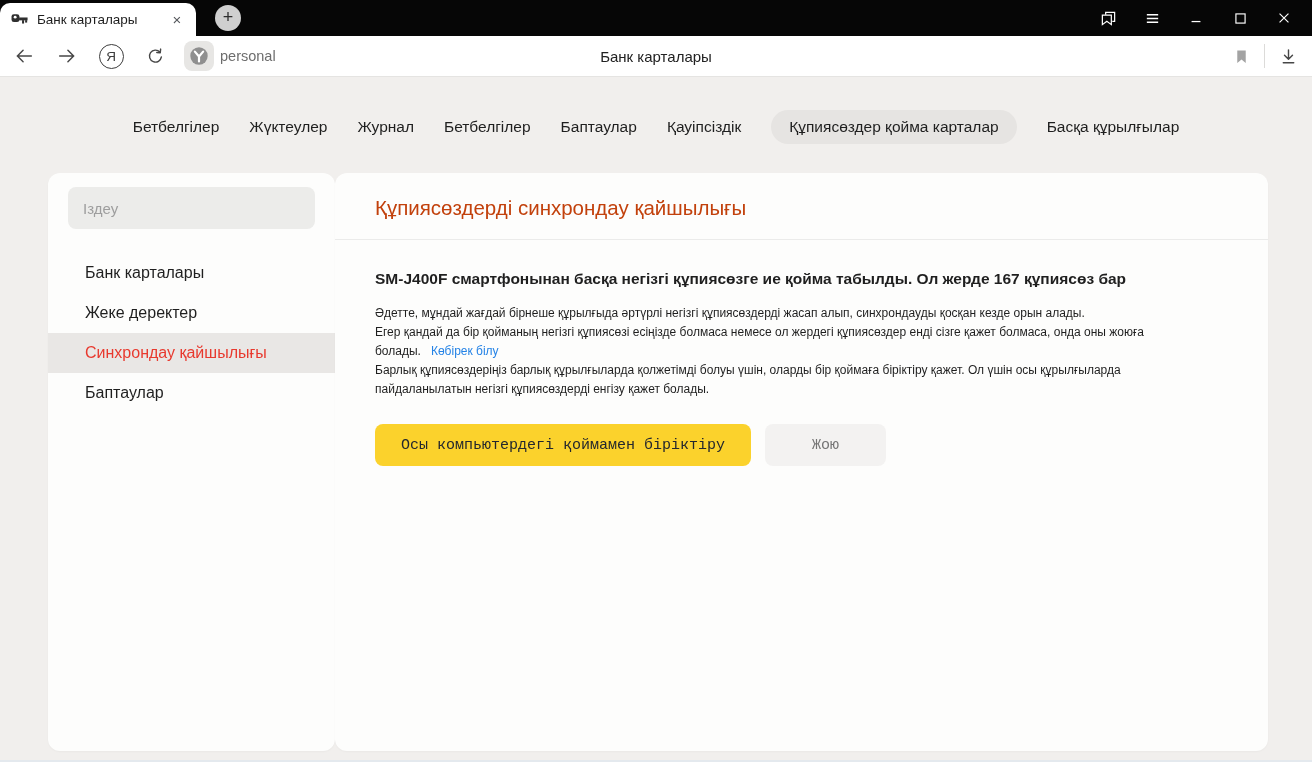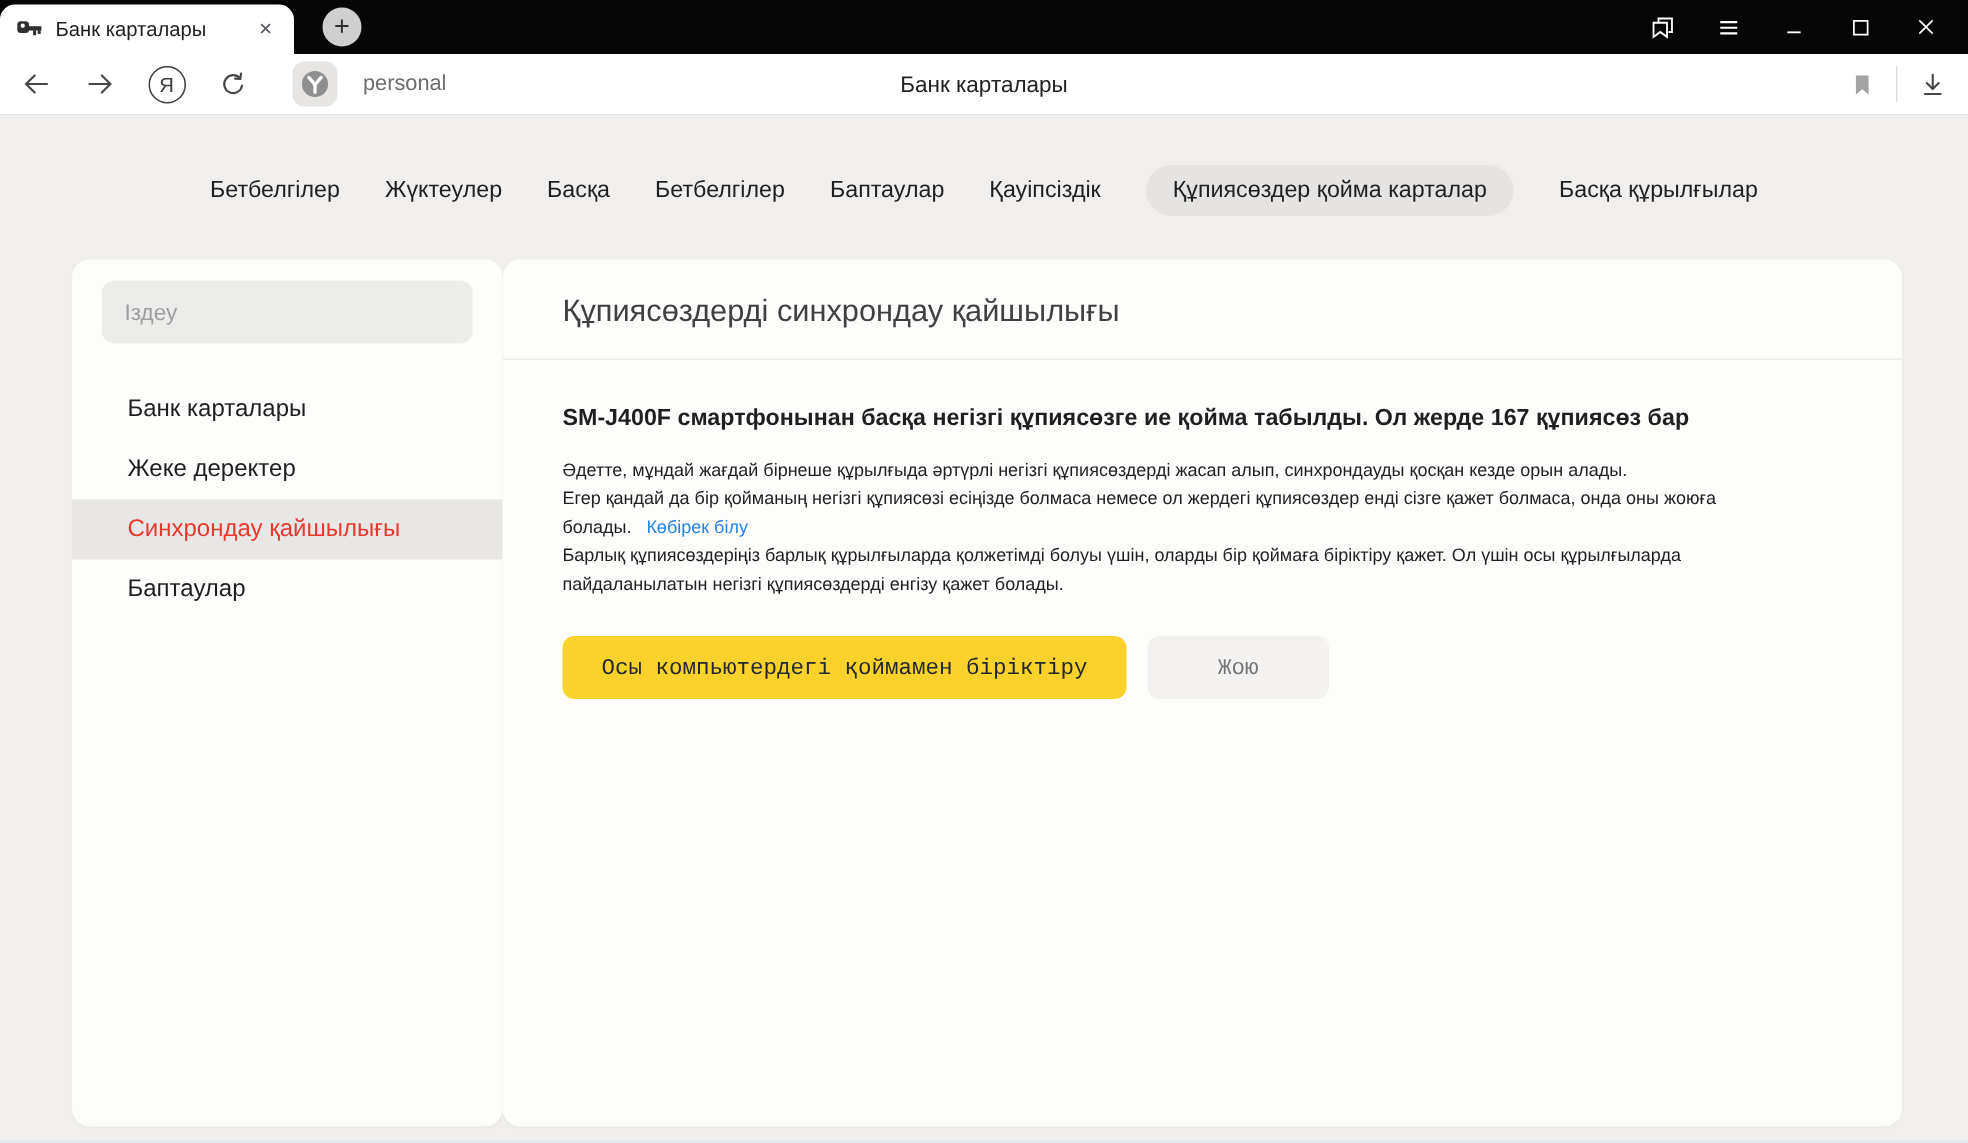--- a/index.html
+++ b/index.html
@@ -42,21 +42,21 @@
   .tb-back { position:absolute; left:8px; }
   .tb-fwd  { position:absolute; left:51px; }
   .tb-ya   { position:absolute; left:95px; }
   .tb-re   { position:absolute; left:139px; }
   .ya-circle {
     width:25px; height:25px; border:1.6px solid #3d3d3d; border-radius:50%;
     display:flex; align-items:center; justify-content:center;
     font-size:13.5px; color:#3d3d3d; font-weight:500;
   }
   .protect-badge {
-    position:absolute; left:195px; display:flex; align-items:center; gap:17px; cursor:pointer;
+    position:absolute; left:184px; display:flex; align-items:center; gap:6px; cursor:pointer;
   }
   .protect-chip {
     width:30px; height:30px; background:#e7e6e4; border-radius:8px;
     display:flex; align-items:center; justify-content:center;
   }
   .protect-label { font-size:14.5px; color:#6d6d6d; }
   .addr-title {
     position:absolute; left:50%; transform:translateX(-50%);
     font-size:15px; color:#222222;
   }
@@ -92,21 +92,21 @@
   .menu-item {
     height:40px; line-height:40px; padding-left:37px; font-size:16px;
     color:#1f1f1f; cursor:pointer; white-space:nowrap;
   }
   .menu-item.selected { color:#e8392e; background:#e9e7e5; }
 
   .panel { flex:1; overflow:hidden; }
   .panel-head {
     padding:23px 40px 19px; border-bottom:1px solid #ebebea;
   }
-  .panel-title { font-size:20.5px; font-weight:400; color:#404040; }
+  .panel-title { font-size:20.5px; font-weight:400; color:#c2410c; }
   .panel-body { padding:26px 58px 0 40px; }
   .alert-title { font-size:15.5px; font-weight:700; line-height:25px; margin-bottom:13px; }
   .para { font-size:12px; line-height:19px; color:#1f1f1f; }
   .learn-more { color:#2583e6; text-decoration:none; margin-left:10px; cursor:pointer; }
   .btn-row { display:flex; gap:14px; margin-top:25px;font-family:Liberation Mono, monospace; }
   .btn {
     height:42px; border:none; border-radius:8px; font-size:15px; font-family:inherit;
     cursor:pointer; white-space:nowrap;
   }
   .btn-primary { background:#fbd22c; color:#23272e; padding:0 26px; }
@@ -210,21 +210,21 @@
     </div>
   </div>
 </div>
 
 <div class="navtabs">
 
     <span class="navtab">Бетбелгілер</span>
 
     <span class="navtab">Жүктеулер</span>
 
-    <span class="navtab">Басқа</span>
+    <span class="navtab">Журнал</span>
 
     <span class="navtab">Бетбелгілер</span>
 
     <span class="navtab">Баптаулар</span>
 
     <span class="navtab">Қауіпсіздік</span>
 
     <span class="navtab active">Құпиясөздер қойма карталар</span>
 
     <span class="navtab">Басқа құрылғылар</span>

